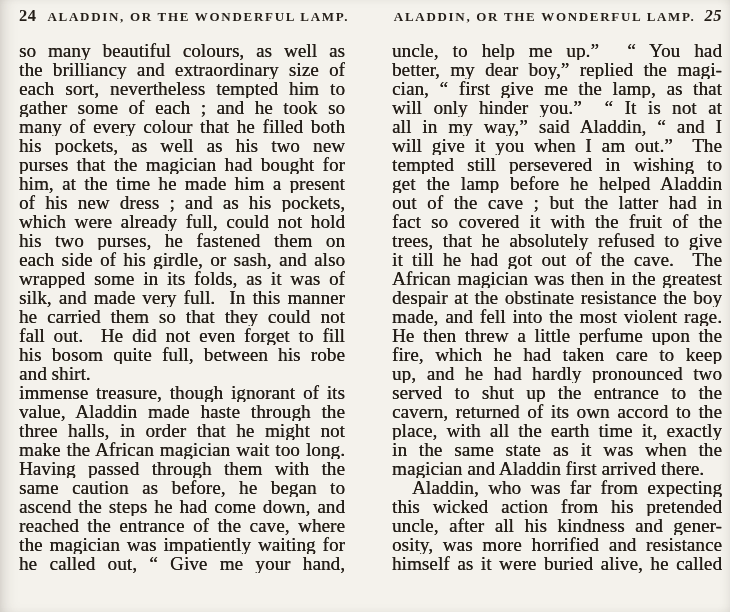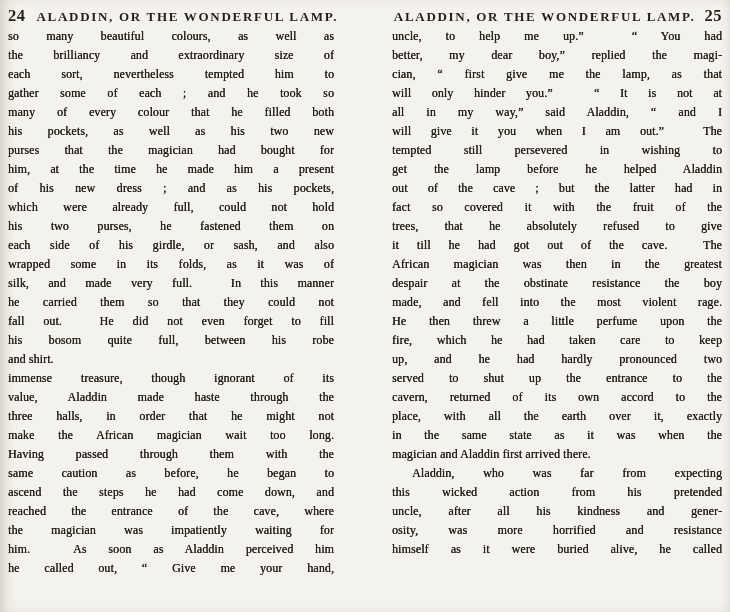--- a/index.html
+++ b/index.html
@@ -14,42 +14,42 @@
     background: #f4f2ec;
     color: #241e18;
     overflow: hidden;
     box-shadow: inset 10px 0 18px -12px rgba(60,50,40,0.35),
                 inset -6px 0 14px -10px rgba(60,50,40,0.25);
   }
   .page {
     position: absolute;
     top: 6px;
   }
-  .page-left  { left: 8px;   width: 326px; }
+  .page-left  { left: 19px;   width: 326px; }
   .page-right { left: 392px; width: 330px; }
   .running-head {
     display: flex;
     align-items: baseline;
     font-weight: bold;
     font-size: 13px;
     letter-spacing: 1.7px;
     white-space: nowrap;
     height: 20px;
   }
   .running-head.head-right { justify-content: flex-end; }
   .page-num {
     font-size: 16.5px;
     letter-spacing: 0.5px;
     font-weight: bold;
   }
   .head-left  .page-num { margin-right: 11px; }
-  .head-right .page-num { margin-left: 9px; }
+  .head-right .page-num { margin-left: 9px; font-style: italic; }
   .text-body {
-    margin-top: 1px;
-    font-size: 12px;
+    margin-top: 15px;
+    font-size: 19px;
     letter-spacing: 0.1px;
     text-shadow: 0.25px 0 0 currentColor;
   }
   .bl {
     line-height: 19px;
     height: 19px;
     text-align: justify;
     text-align-last: justify;
     text-justify: inter-word;
     overflow: hidden;
@@ -89,21 +89,20 @@
         <div class="bl last">and shirt.</div>
         <div class="bl">immense treasure, though ignorant of its</div>
         <div class="bl">value, Aladdin made haste through the</div>
         <div class="bl">three halls, in order that he might not</div>
         <div class="bl">make the African magician wait too long.</div>
         <div class="bl">Having passed through them with the</div>
         <div class="bl">same caution as before, he began to</div>
         <div class="bl">ascend the steps he had come down, and</div>
         <div class="bl">reached the entrance of the cave, where</div>
         <div class="bl">the magician was impatiently waiting for</div>
-        <div class="bl">him.&nbsp; As soon as Aladdin perceived him</div>
         <div class="bl">he called out, “ Give me your hand,</div>
       </div>
   </div>
 
   <div class="page page-right">
     <div class="running-head head-right">
       <span class="head-title">ALADDIN, OR THE WONDERFUL LAMP.</span>
       <span class="page-num">25</span>
     </div>
     <div class="text-body">
@@ -120,21 +119,21 @@
         <div class="bl">trees, that he absolutely refused to give</div>
         <div class="bl">it till he had got out of the cave.&nbsp; The</div>
         <div class="bl">African magician was then in the greatest</div>
         <div class="bl">despair at the obstinate resistance the boy</div>
         <div class="bl">made, and fell into the most violent rage.</div>
         <div class="bl">He then threw a little perfume upon the</div>
         <div class="bl">fire, which he had taken care to keep</div>
         <div class="bl">up, and he had hardly pronounced two</div>
         <div class="bl">served to shut up the entrance to the</div>
         <div class="bl">cavern, returned of its own accord to the</div>
-        <div class="bl">place, with all the earth over it, exactly</div>
+        <div class="bl">place, with all the earth time it, exactly</div>
         <div class="bl">in the same state as it was when the</div>
         <div class="bl last">magician and Aladdin first arrived there.</div>
         <div class="bl indent">Aladdin, who was far from expecting</div>
         <div class="bl">this wicked action from his pretended</div>
         <div class="bl">uncle, after all his kindness and gener-</div>
         <div class="bl">osity, was more horrified and resistance</div>
         <div class="bl">himself as it were buried alive, he called</div>
       </div>
   </div>
 

